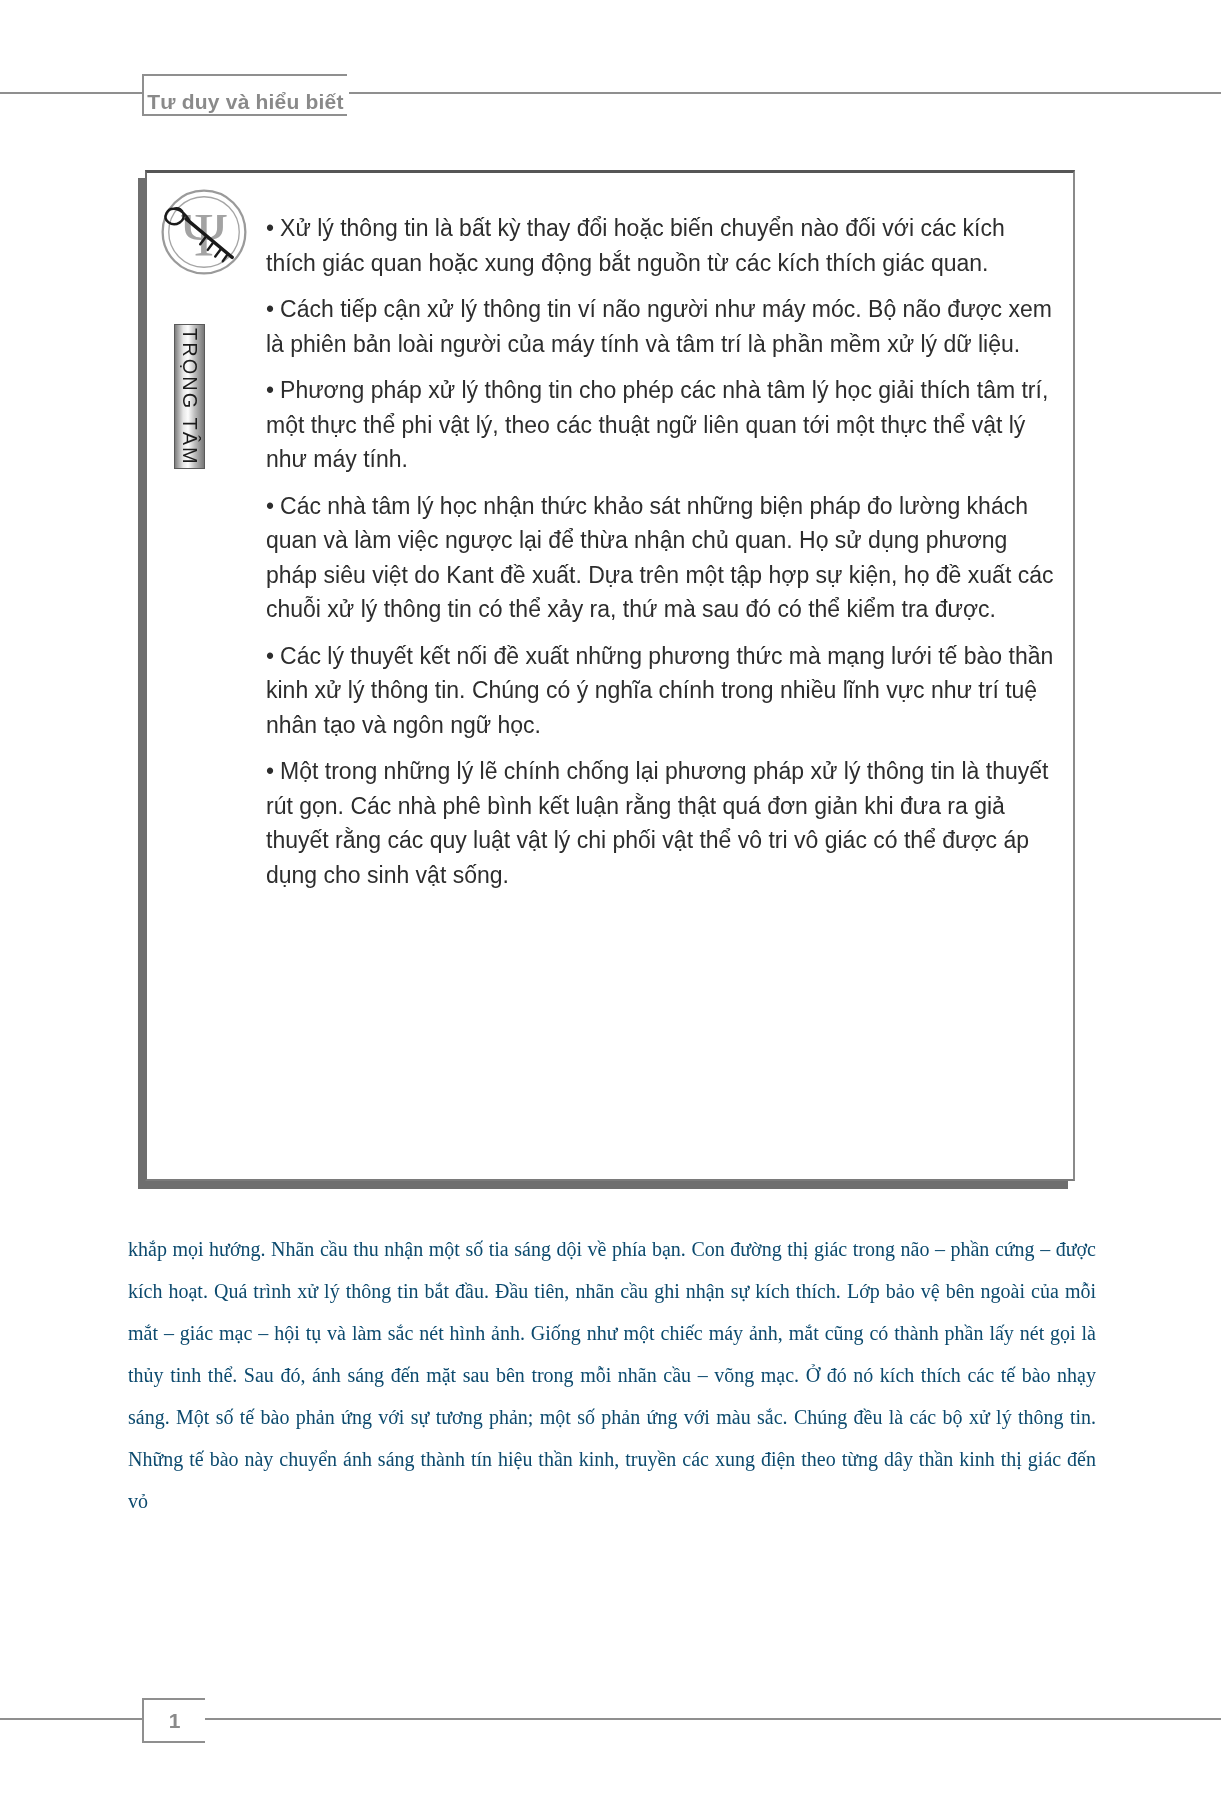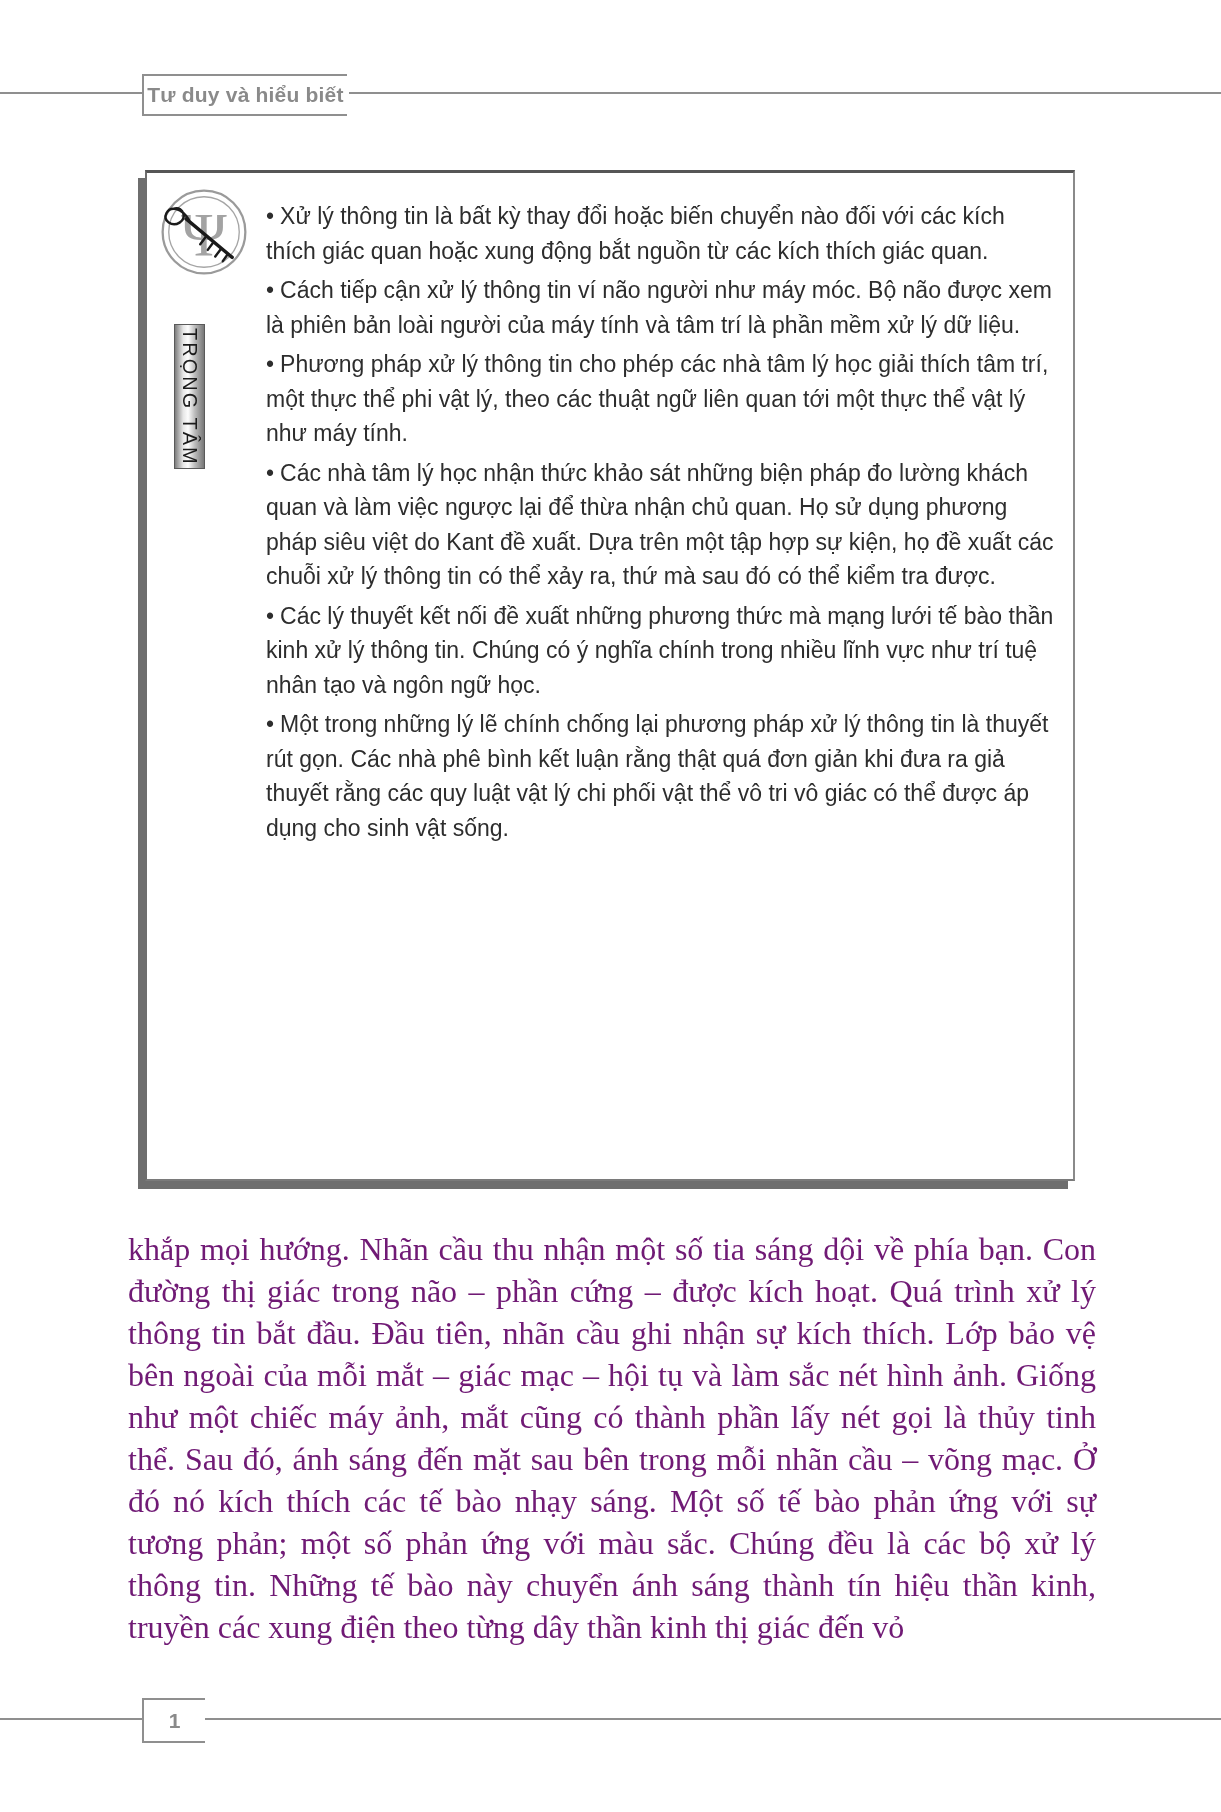--- a/index.html
+++ b/index.html
@@ -12,21 +12,21 @@
   .head-rule-left{left:0;top:92px;width:142px;}
   .head-rule-right{left:349px;top:92px;width:872px;}
   .foot-rule-left{left:0;top:1718px;width:142px;}
   .foot-rule-right{left:203px;top:1718px;width:1018px;}
   .tab-box{
     position:absolute;background:#fff;
     border:2px solid #8f8f8f;border-right:none;
     display:flex;align-items:center;justify-content:center;
     color:#8a8a8a;font-weight:bold;
   }
-  .header-box{left:142px;top:74px;width:203px;height:38px;font-size:21px;letter-spacing:.2px;}
+  .header-box{left:142px;top:74px;width:203px;height:38px;font-size:21px;letter-spacing:.2px;align-items:flex-end;}
   .footer-box{left:142px;top:1698px;width:61px;height:41px;font-size:21px;}
   
   .key-box{
     position:absolute;left:145px;top:170px;width:926px;height:1006px;background:#fff;
     border-top:3px solid #565656;border-right:2px solid #8a8a8a;
     border-bottom:2px solid #7a7a7a;border-left:2px solid #6e6e6e;
     box-shadow:-7px 8px 0 0 #6e6e6e;
   }
   .psi-icon{position:absolute;left:10px;top:12px;width:94px;height:94px;}
   .side-ribbon{
@@ -34,27 +34,27 @@
     background:linear-gradient(to right,#7d7d7d 0%,#e6e6e6 28%,#fdfdfd 45%,#bdbdbd 68%,#777777 100%);
     border:1px solid #5a5a5a;box-sizing:border-box;
     display:flex;align-items:center;justify-content:center;
     writing-mode:vertical-rl;
     font-size:20px;color:#1c1c1c;letter-spacing:2px;white-space:nowrap;
   }
   .bullet-list{
     position:absolute;left:119px;top:26px;width:792px;
     font-size:23px;line-height:34.5px;color:#2d2d2d;text-align:left;
   }
-  .bullet-item{margin:0 0 5px 0;}
+  .bullet-item{margin:12px 0 5px 0;}
   .bullet-dot{margin-right:6px;}
   
   .body-text{
     position:absolute;left:128px;top:1228px;width:968px;
     font-family:"Liberation Serif","DejaVu Serif",serif;
-    font-size:32px;line-height:42px;color:#701a75;text-align:justify;
+    font-size:20px;line-height:42px;color:#0c4a6e;text-align:justify;
   }
 </style>
 </head>
 <body>
 
 <div id="page">
 
   <div class="rule head-rule-left"></div>
   <div class="rule head-rule-right"></div>
   <div class="tab-box header-box">

